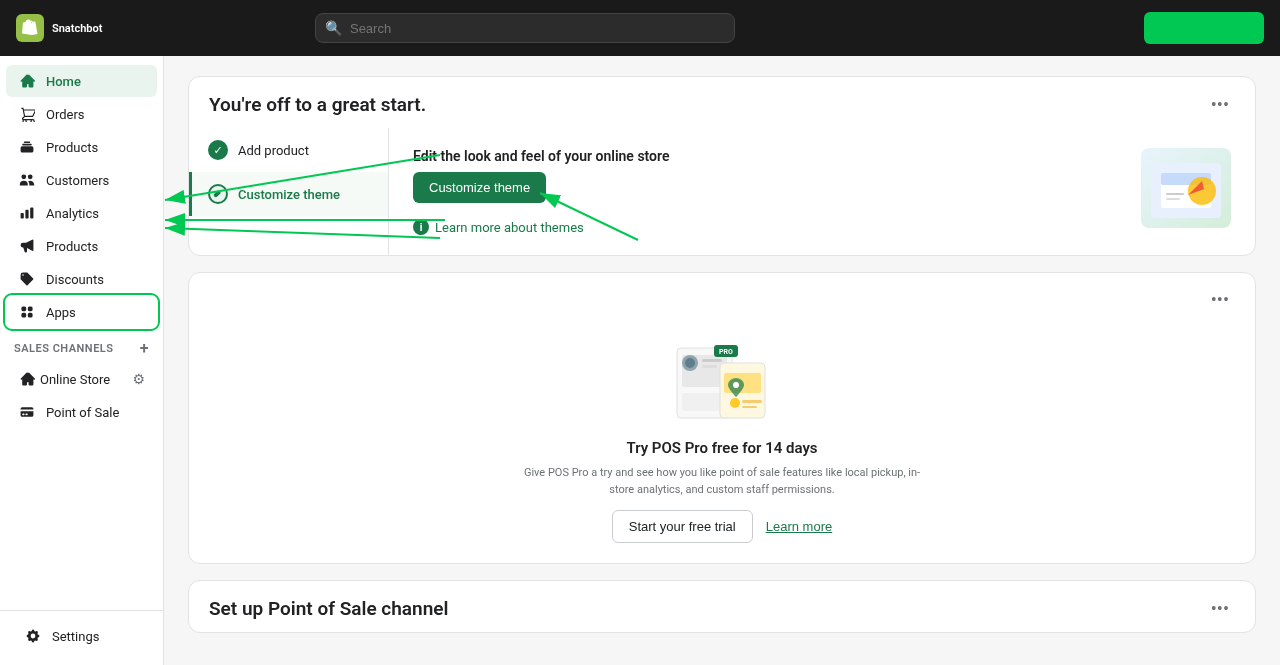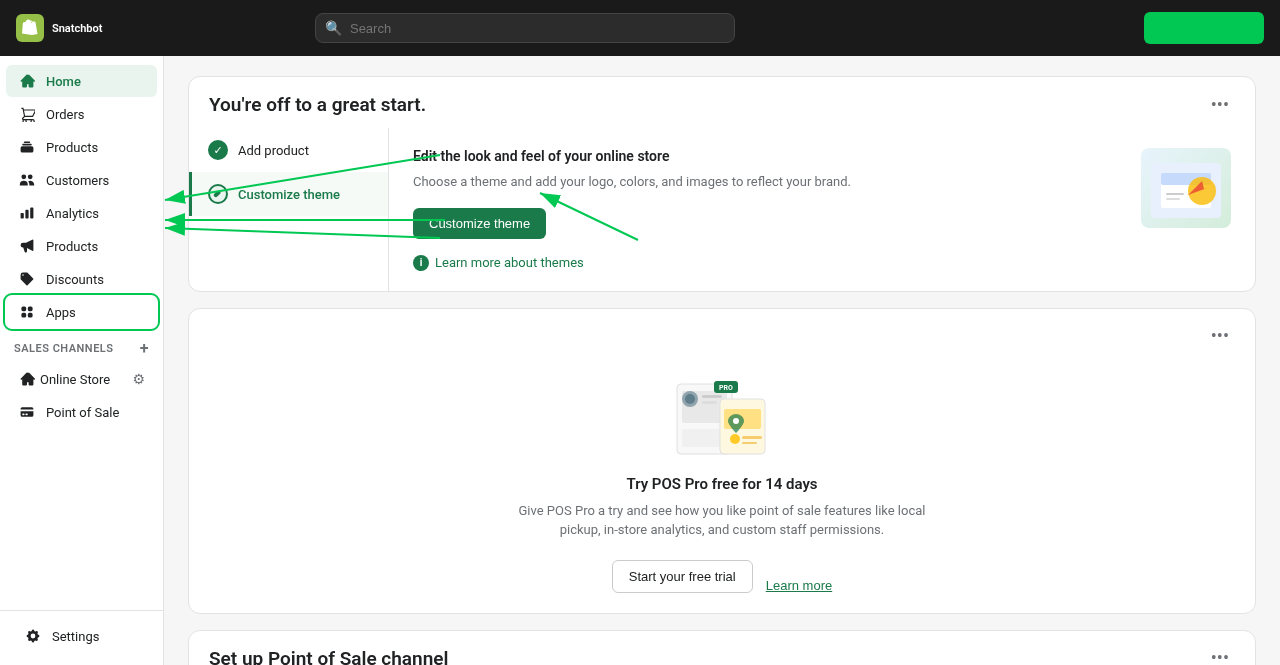--- a/index.html
+++ b/index.html
@@ -298,31 +298,31 @@
       margin: 0 auto 16px;
       position: relative;
     }
     .pos-card-body h3 {
       font-size: 15px;
       font-weight: 600;
       color: #202223;
       margin-bottom: 8px;
     }
     .pos-card-body p {
-      font-size: 13px;
+      font-size: 11px;
       color: #6d7175;
       line-height: 1.5;
       max-width: 420px;
-      margin: 0 auto 20px;
+      margin: 0 auto 12px;
     }
     .pos-actions {
       display: flex;
       gap: 13px;
       justify-content: center;
-      align-items: flex-end;
+      align-items: center;
     }
     .btn-outline {
       background: #fff;
       color: #202223;
       border: 1px solid #c9cccf;
       border-radius: 6px;
       padding: 8px 16px;
       font-size: 13px;
       cursor: pointer;
     }
@@ -506,21 +506,20 @@
                   <path d="M13.828 4.172a4 4 0 010 5.656L8.485 15.17a4 4 0 01-5.657-5.657l5.344-5.341a4 4 0 015.656 0z"></path>
                 </svg>
             </div>
             <span>Customize theme</span>
           </div>
         </div>
         <div class="setup-content">
           <div class="setup-content-inner">
             <div class="setup-text">
               <h3>Edit the look and feel of your online store</h3>
-              <p>Choose a theme and add your logo, colors, and images to reflect your brand.</p>
               <button class="btn-primary">Customize theme</button>
               <div style="margin-top: 16px;">
                 <a class="learn-link">
                   <span style="width:16px;height:16px;background:#1a7a4a;border-radius:50%;color:#fff;display:inline-flex;align-items:center;justify-content:center;font-size:10px;font-weight:bold;">i</span>
                   <span>Learn more about themes</span>
                 </a>
               </div>
             </div>
             <div class="store-preview">
 

